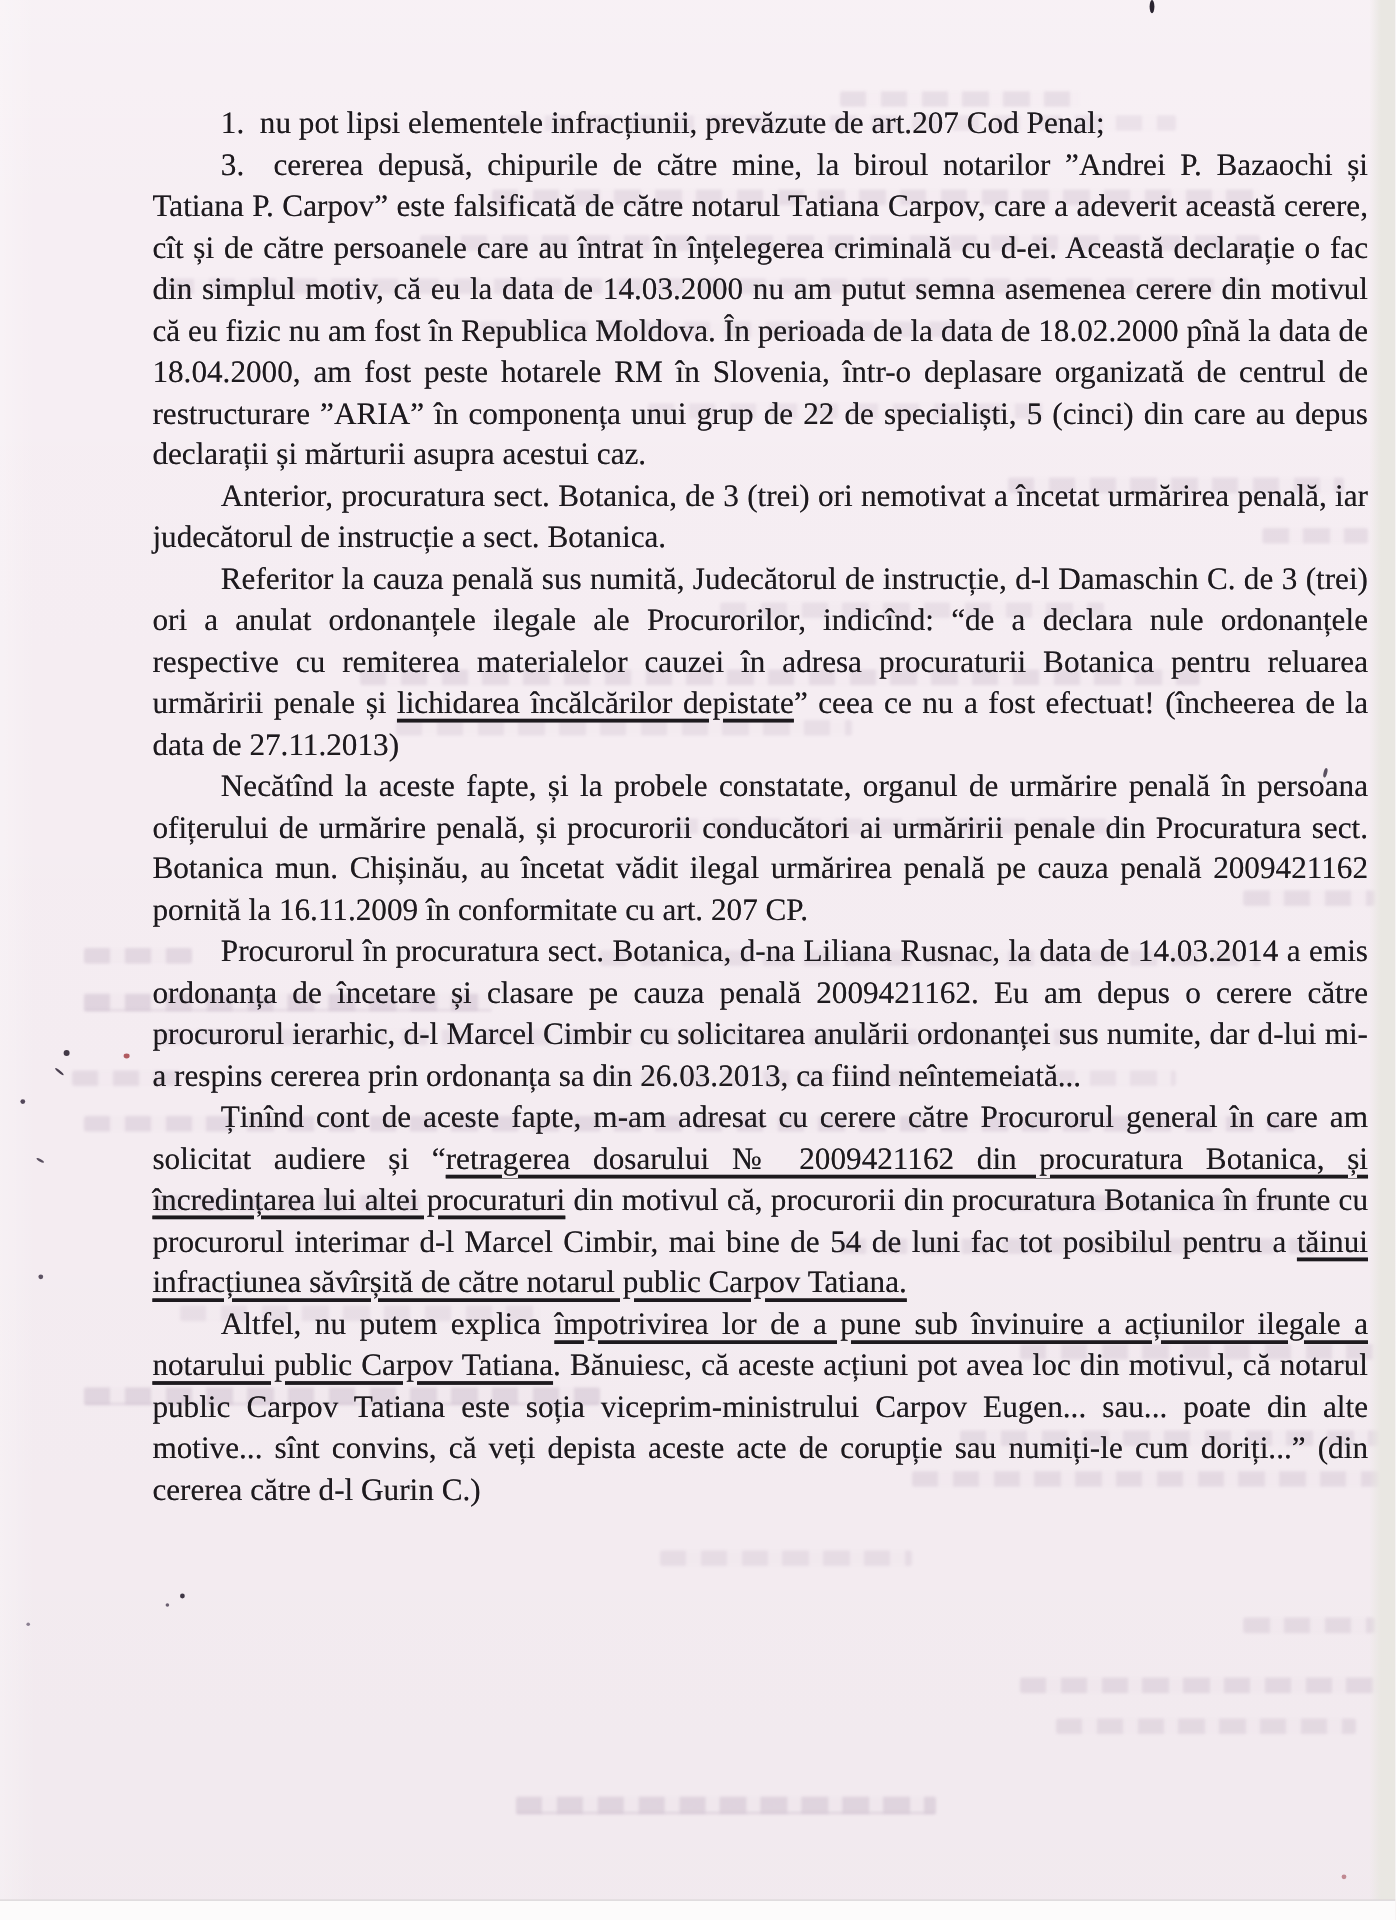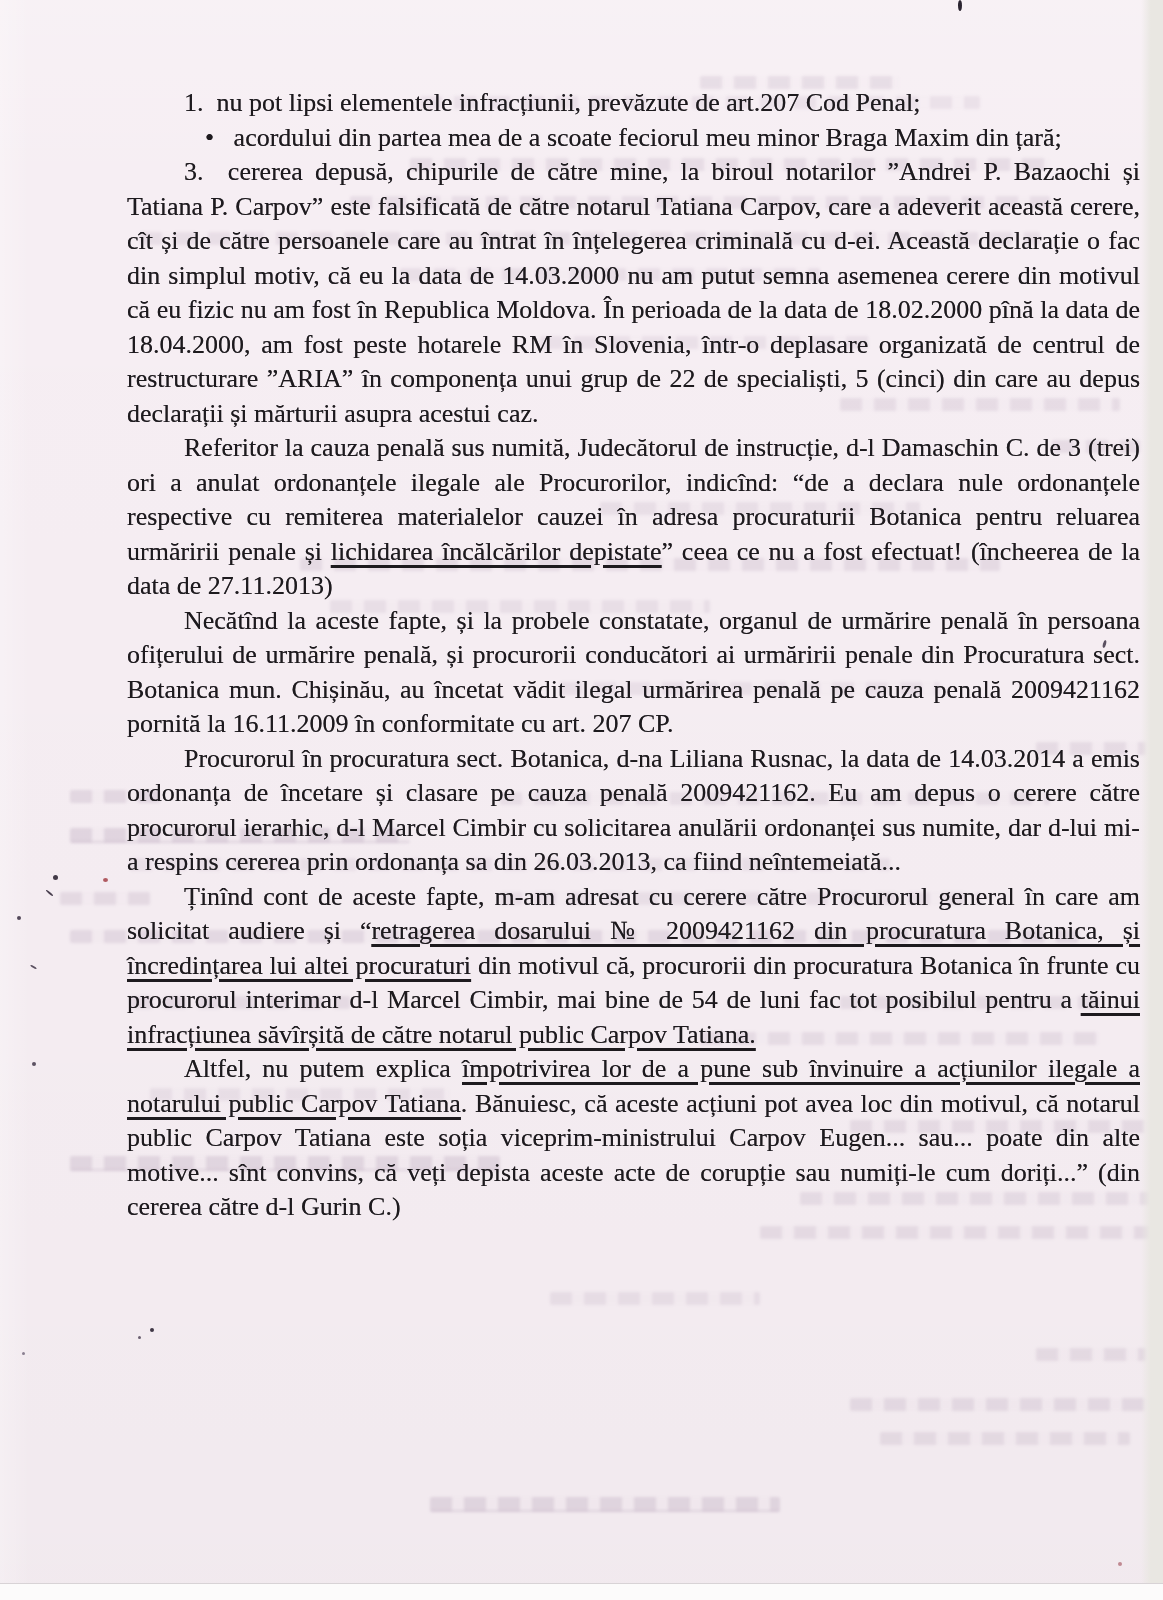--- a/index.html
+++ b/index.html
@@ -95,22 +95,22 @@
       <div class="bleed" style="left: 800px; top: 1192px; width: 350px; opacity: 0.25;"></div>
       <div class="bleed" style="left: 760px; top: 1226px; width: 390px; opacity: 0.26;"></div>
       <div class="bleed" style="left: 550px; top: 1292px; width: 210px; opacity: 0.22;"></div>
       <div class="bleed" style="left: 1036px; top: 1348px; width: 110px; opacity: 0.26;"></div>
       <div class="bleed" style="left: 850px; top: 1398px; width: 300px; opacity: 0.28;"></div>
       <div class="bleed" style="left: 880px; top: 1432px; width: 250px; opacity: 0.26;"></div>
       <div class="bleed ul" style="left: 430px; top: 1497px; width: 350px; opacity: 0.34;"></div>
     </div>
   <div class="content" id="doc">
       <p class="numbered"><span class="">1.&nbsp;&nbsp;nu pot lipsi elementele infracțiunii, prevăzute de art.207 Cod Penal;</span></p>
-      <p class="bullet"><span class="">•&nbsp;&nbsp;&nbsp;acordului din partea mea de a scoate feciorul meu minor Braga Maxim din țară;</span></p>
       <p class="numbered"><span class="">3.&nbsp;&nbsp;cererea depusă, chipurile de către mine, la biroul notarilor ”Andrei P. Bazaochi și Tatiana P. Carpov” este falsificată de către notarul Tatiana Carpov, care a adeverit această cerere, cît și de către persoanele care au întrat în înțelegerea criminală cu d-ei. Această declarație o fac din simplul motiv, că eu la data de 14.03.2000 nu am putut semna asemenea cerere din motivul că eu fizic nu am fost în Republica Moldova. În perioada de la data de 18.02.2000 pînă la data de 18.04.2000, am fost peste hotarele RM în Slovenia, într-o deplasare organizată de centrul de restructurare ”ARIA” în componența unui grup de 22 de specialiști, 5 (cinci) din care au depus declarații și mărturii asupra acestui caz.</span></p>
+      <p class="body"><span class="">Anterior, procuratura sect. Botanica, de 3 (trei) ori nemotivat a încetat urmărirea penală, iar judecătorul de instrucție a sect. Botanica.</span></p>
       <p class="body"><span class="">Referitor la cauza penală sus numită, Judecătorul de instrucție, d-l Damaschin C. de 3 (trei) ori a anulat ordonanțele ilegale ale Procurorilor, indicînd: “de a declara nule ordonanțele respective cu remiterea materialelor cauzei în adresa procuraturii Botanica pentru reluarea urmăririi penale și </span><span class="b u">lichidarea încălcărilor depistate</span><span class="">” ceea ce nu a fost efectuat! (încheerea de la data de 27.11.2013)</span></p>
       <p class="body"><span class="">Necătînd la aceste fapte, și la probele constatate, organul de urmărire penală în persoana ofițerului de urmărire penală, și procurorii conducători ai urmăririi penale din Procuratura sect. Botanica mun. Chișinău, au încetat vădit ilegal urmărirea penală pe cauza penală 2009421162 pornită la 16.11.2009 în conformitate cu art. 207 CP.</span></p>
       <p class="body"><span class="">Procurorul în procuratura sect. Botanica, d-na Liliana Rusnac, la data de 14.03.2014 a emis ordonanța de încetare și clasare pe cauza penală 2009421162. Eu am depus o cerere către procurorul ierarhic, d-l Marcel Cimbir cu solicitarea anulării ordonanței sus numite, dar d-lui mi-a respins cererea prin ordonanța sa din 26.03.2013, ca fiind neîntemeiată...</span></p>
       <p class="body"><span class="">Ținînd cont de aceste fapte, m-am adresat cu cerere către Procurorul general în care am solicitat audiere și “</span><span class="u">retragerea dosarului № 2009421162 din procuratura Botanica, și încredințarea lui altei procuraturi</span><span class=""> din motivul că, procurorii din procuratura Botanica în frunte cu procurorul interimar d-l Marcel Cimbir, mai bine de 54 de luni fac tot posibilul pentru a </span><span class="u">tăinui infracțiunea săvîrșită de către notarul public Carpov Tatiana.</span></p>
       <p class="body bold"><span class="b ">Altfel, nu putem explica </span><span class="b u">împotrivirea lor de a pune sub învinuire a acțiunilor ilegale a notarului public Carpov Tatiana</span><span class="b ">. Bănuiesc, că aceste acțiuni pot avea loc din motivul, că notarul public Carpov Tatiana este soția viceprim-ministrului Carpov Eugen... sau... poate din alte motive... sînt convins, că veți depista aceste acte de corupție sau numiți-le cum doriți...” (din cererea către d-l Gurin C.)</span></p>
     </div>
   <div class="edge-right"></div>
   <div class="edge-bottom"></div>
   <div id="speck-layer">
       <div class="speck" style="left: 958px; top: 0px; width: 4px; height: 11px; background: rgb(42, 36, 48); transform: rotate(0deg);"></div>

